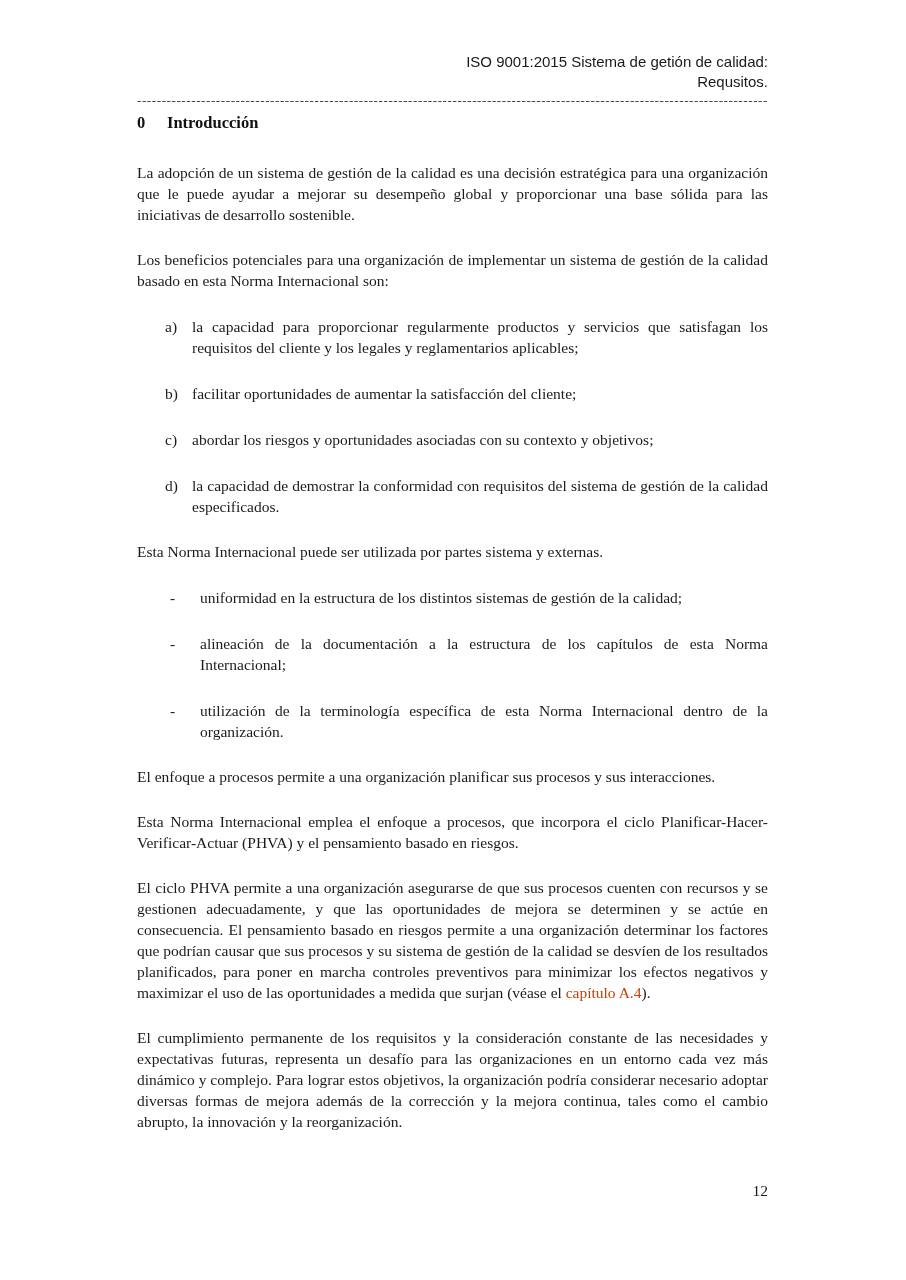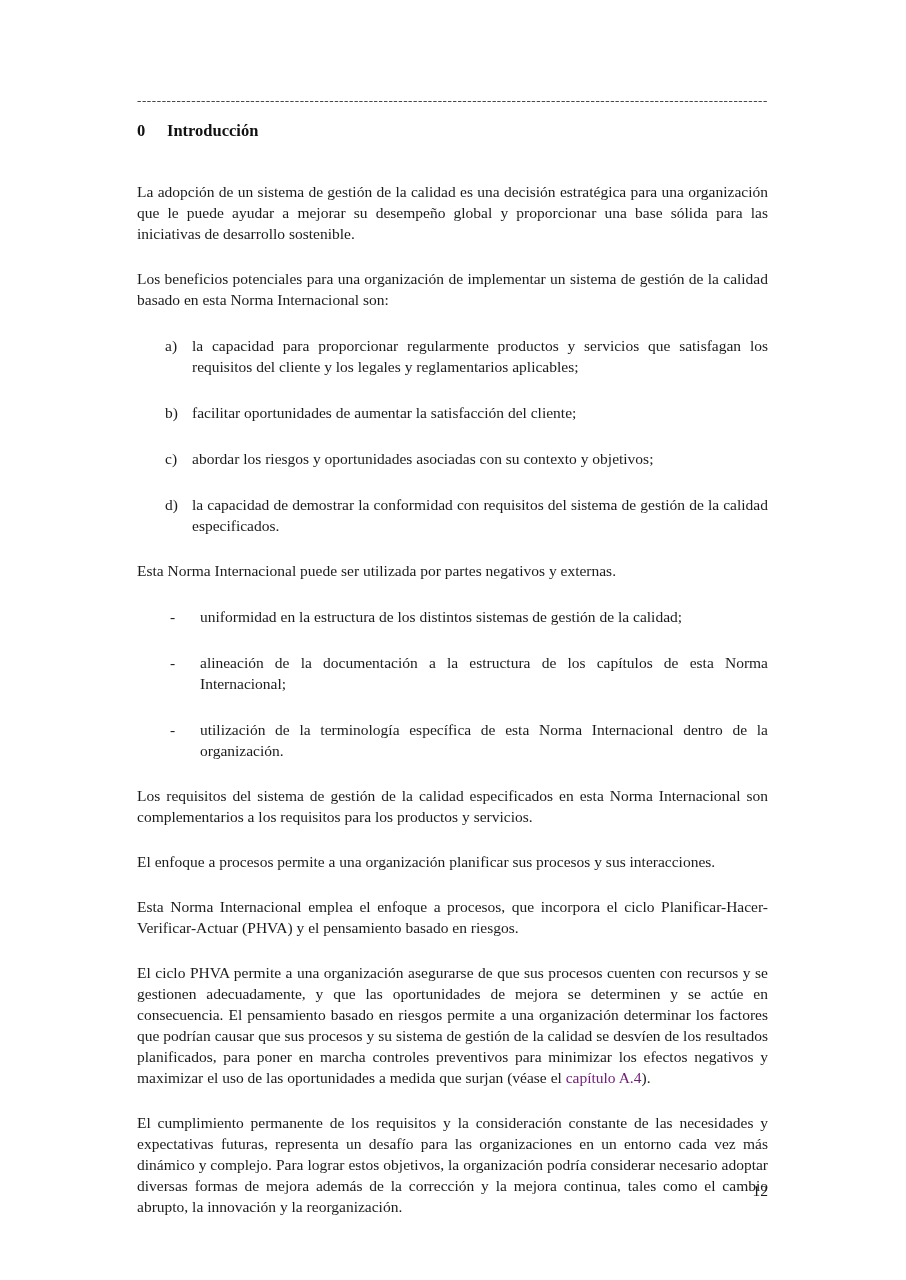--- a/index.html
+++ b/index.html
@@ -31,73 +31,77 @@
     height: 16px;
     overflow: hidden;
     white-space: nowrap;
     font-family: "Liberation Serif", serif;
     font-size: 13px;
     letter-spacing: 0.6px;
     color: #3c3c3c;
   }
   .content {
     position: absolute;
-    top: 120px;
+    top: 112px;
     left: 137px;
     width: 631px;
   }
   .heading {
     font-weight: bold;
     font-size: 16.5px;
     line-height: 21px;
     color: #111111;
   }
   .heading .hnum {
     display: inline-block;
     min-width: 30px;
   }
   .para {
     margin-top: 24px;
     font-size: 15.5px;
     line-height: 21px;
     text-align: justify;
   }
-  .first-para { margin-top: 40px; }
+  .first-para { margin-top: 29px; }
   .list-item {
     margin-top: 25px;
     display: flex;
     font-size: 15.5px;
     line-height: 21px;
   }
   .list-item.letters { padding-left: 28px; }
   .list-item.dashes  { padding-left: 33px; }
   .list-item .marker { flex: 0 0 27px; }
   .list-item.dashes .marker { flex: 0 0 30px; }
   .list-item .li-text { flex: 1 1 auto; text-align: justify; }
   a.doc-link {
-    color: #701a75;
+    color: #c2410c;
     text-decoration: none;
     cursor: pointer;
   }
   .pagenum {
     position: absolute;
     top: 1182px;
     left: 137px;
     width: 631px;
     text-align: right;
     font-family: Liberation Serif, serif;
     font-size: 15.5px;
     color: #1a1a1a;
   }
 </style>
 </head>
 <body>
 
 <div class="page">
 
+  <div class="header">
+    <div>ISO 9001:2015 Sistema de getión de calidad:</div>
+    <div>Requsitos.</div>
+  </div>
 
   <div class="divider">--------------------------------------------------------------------------------------------------------------------------------------------------------------------</div>
 
   <div class="content">
 
     <div class="heading">
       <span class="hnum">0</span><span>Introducción</span>
     </div>
 
     <div class="para first-para">La adopción de un sistema de gestión de la calidad es una decisión estratégica para una organización que le puede ayudar a mejorar su desempeño global y proporcionar una base sólida para las iniciativas de desarrollo sostenible.</div>
@@ -114,37 +118,36 @@
     </div>
     <div class="list-item letters">
       <span class="marker">c)</span>
       <span class="li-text">abordar los riesgos y oportunidades asociadas con su contexto y objetivos;</span>
     </div>
     <div class="list-item letters">
       <span class="marker">d)</span>
       <span class="li-text">la capacidad de demostrar la conformidad con requisitos del sistema de gestión de la calidad especificados.</span>
     </div>
 
-    <div class="para">Esta Norma Internacional puede ser utilizada por partes negativos y externas.</div>
+    <div class="para">Esta Norma Internacional puede ser utilizada por partes sistema y externas.</div>
 
 
     <div class="list-item dashes">
       <span class="marker">-</span>
       <span class="li-text">uniformidad en la estructura de los distintos sistemas de gestión de la calidad;</span>
     </div>
     <div class="list-item dashes">
       <span class="marker">-</span>
       <span class="li-text">alineación de la documentación a la estructura de los capítulos de esta Norma Internacional;</span>
     </div>
     <div class="list-item dashes">
       <span class="marker">-</span>
       <span class="li-text">utilización de la terminología específica de esta Norma Internacional dentro de la organización.</span>
     </div>
 
-    <div class="para">Los requisitos del sistema de gestión de la calidad especificados en esta Norma Internacional son complementarios a los requisitos para los productos y servicios.</div>
 
     <div class="para">El enfoque a procesos permite a una organización planificar sus procesos y sus interacciones.</div>
 
     <div class="para">Esta Norma Internacional emplea el enfoque a procesos, que incorpora el ciclo Planificar-Hacer-Verificar-Actuar (PHVA) y el pensamiento basado en riesgos.</div>
 
     <div class="para"><span>El ciclo PHVA permite a una organización asegurarse de que sus procesos cuenten con recursos y se gestionen adecuadamente, y que las oportunidades de mejora se determinen y se actúe en consecuencia. El pensamiento basado en riesgos permite a una organización determinar los factores que podrían causar que sus procesos y su sistema de gestión de la calidad se desvíen de los resultados planificados, para poner en marcha controles preventivos para minimizar los efectos negativos y maximizar el uso de las oportunidades a medida que surjan (véase el </span><a class="doc-link" href="#">capítulo A.4</a><span>).</span></div>
 
     <div class="para">El cumplimiento permanente de los requisitos y la consideración constante de las necesidades y expectativas futuras, representa un desafío para las organizaciones en un entorno cada vez más dinámico y complejo. Para lograr estos objetivos, la organización podría considerar necesario adoptar diversas formas de mejora además de la corrección y la mejora continua, tales como el cambio abrupto, la innovación y la reorganización.</div>
 
   </div>

